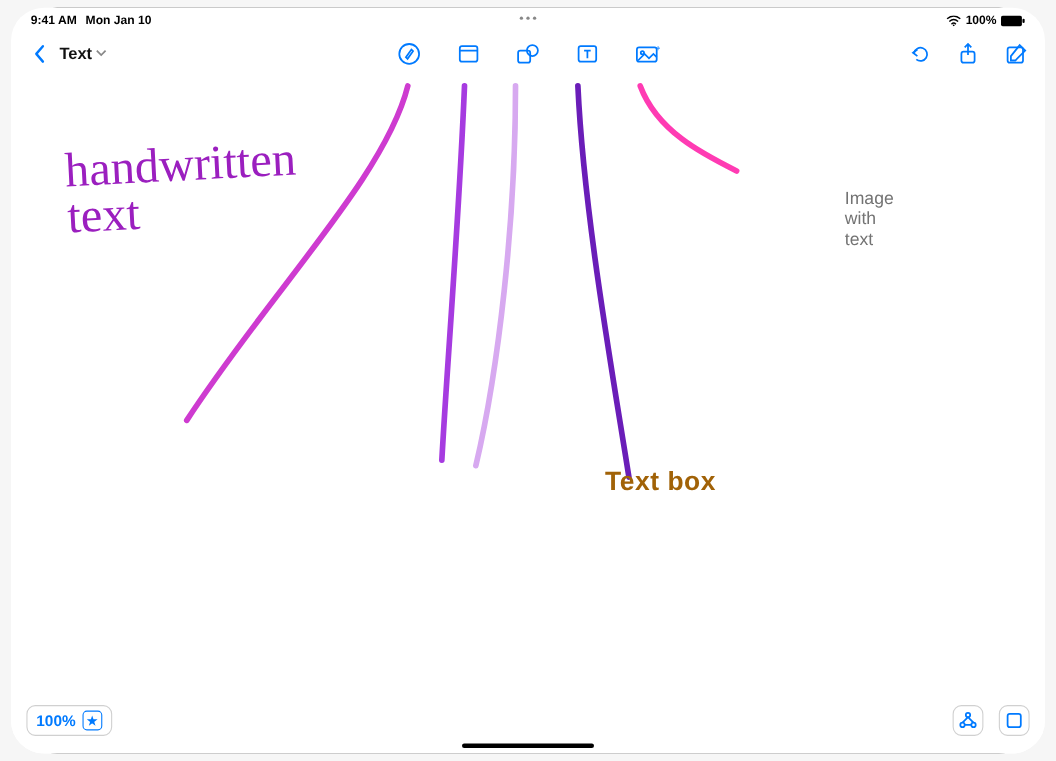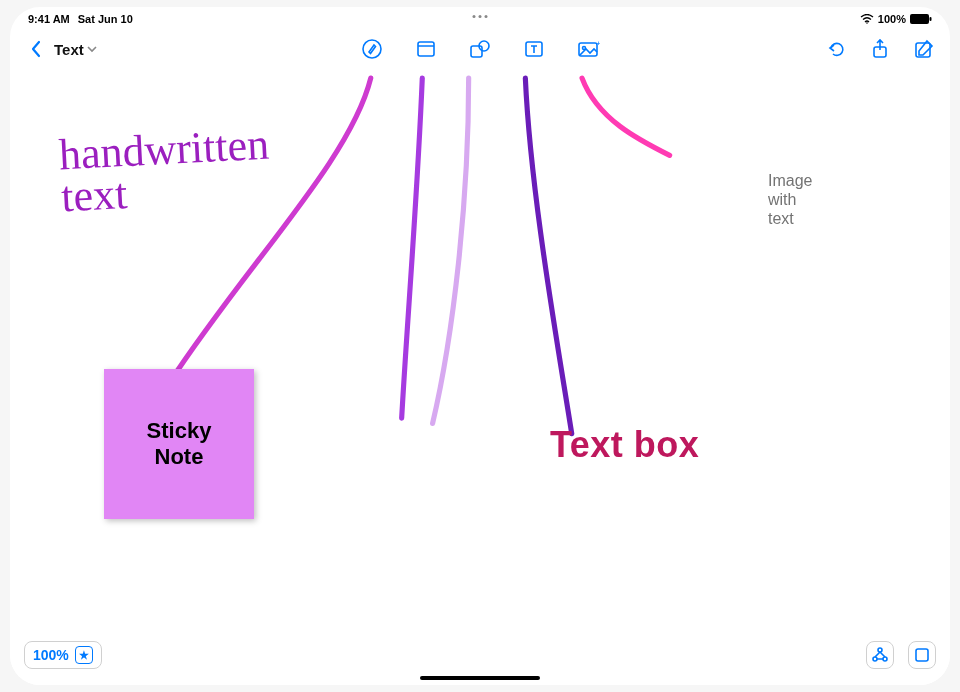--- a/index.html
+++ b/index.html
@@ -78,21 +78,21 @@
     position:absolute; left:300px; top:330px;
     width:200px; height:170px;
   }
   .speech-text {
     position:absolute; left:0; top:46px; width:100%;
     text-align:center; font-family:"Comic Sans MS","Marker Felt",cursive;
     font-size:15px; font-style:italic; color:#000;
   }
   .textbox {
     position:absolute; left:540px; top:355px;
-    font-size:36px; font-weight:800; color:#be185d;
+    font-size:24px; font-weight:800; color:#a16207;
     letter-spacing:.5px;
   }
   .handwriting {
     position:absolute; left:50px; top:60px;
     font-family:"Brush Script MT","Segoe Script",cursive;
     font-size:44px; color:#9b1fbf; line-height:.95;
     transform:rotate(-3deg);
     white-space:pre-line;
   }
   .img-thumb {
@@ -143,21 +143,21 @@
 </style>
 </head>
 <body>
 
 <div class="device">
   <div class="screen">
 
     <div class="status-bar">
       <div class="status-left">
         <span>9:41 AM</span>
-        <span>Sat Jun 10</span>
+        <span>Mon Jan 10</span>
       </div>
       <div class="multitask-dots">
         <span></span>
           <span></span>
           <span></span>
       </div>
       <div class="status-right">
         <span class="wifi-icon">
           <svg width="14" height="10" viewBox="0 0 14 10">
               <path d="M1 3 Q7 -2 13 3 M3 5.5 Q7 2 11 5.5 M5 8 Q7 6 9 8" stroke="#000" fill="none" stroke-width="1.3"></path>
@@ -255,24 +255,20 @@
         <path d="M350 0 C 330 80, 230 180, 155 295" stroke="#ce3bd0" stroke-width="5" fill="none" stroke-linecap="round"></path>
         <path d="M400 0 C 395 120, 385 240, 380 330" stroke="#a63be0" stroke-width="5" fill="none" stroke-linecap="round"></path>
         <path d="M445 0 C 445 120, 430 250, 410 335" stroke="#d7a9f0" stroke-width="5" fill="none" stroke-linecap="round"></path>
         <path d="M500 0 C 505 110, 530 250, 545 345" stroke="#6a1db8" stroke-width="5" fill="none" stroke-linecap="round"></path>
         <path d="M555 0 C 570 40, 610 60, 640 75" stroke="#ff3bb3" stroke-width="5" fill="none" stroke-linecap="round"></path>
       </svg>
 
       <div class="handwriting">handwritten
    text</div>
 
-      <div class="sticky">
-        <span>Sticky
-Note</span>
-      </div>
 
 
       <div class="textbox">Text box</div>
 
       <div class="img-label">Image
 with
 text</div>
 
       <div class="bottom">
         <div class="zoom-pill">

